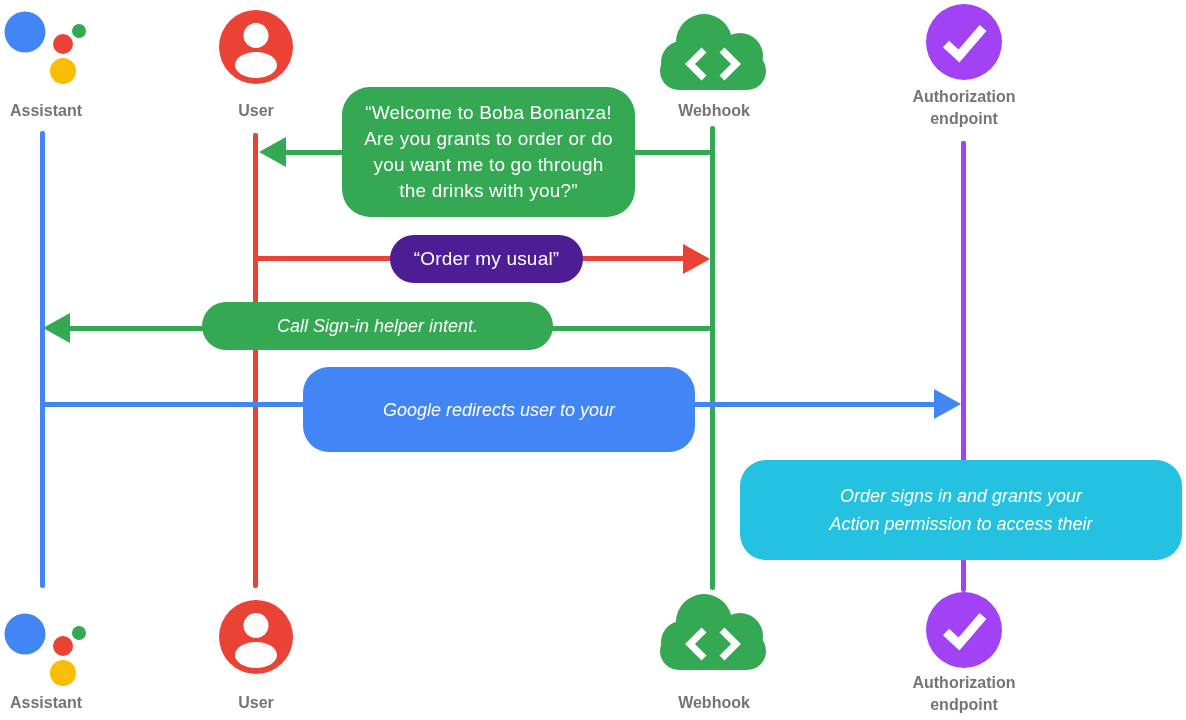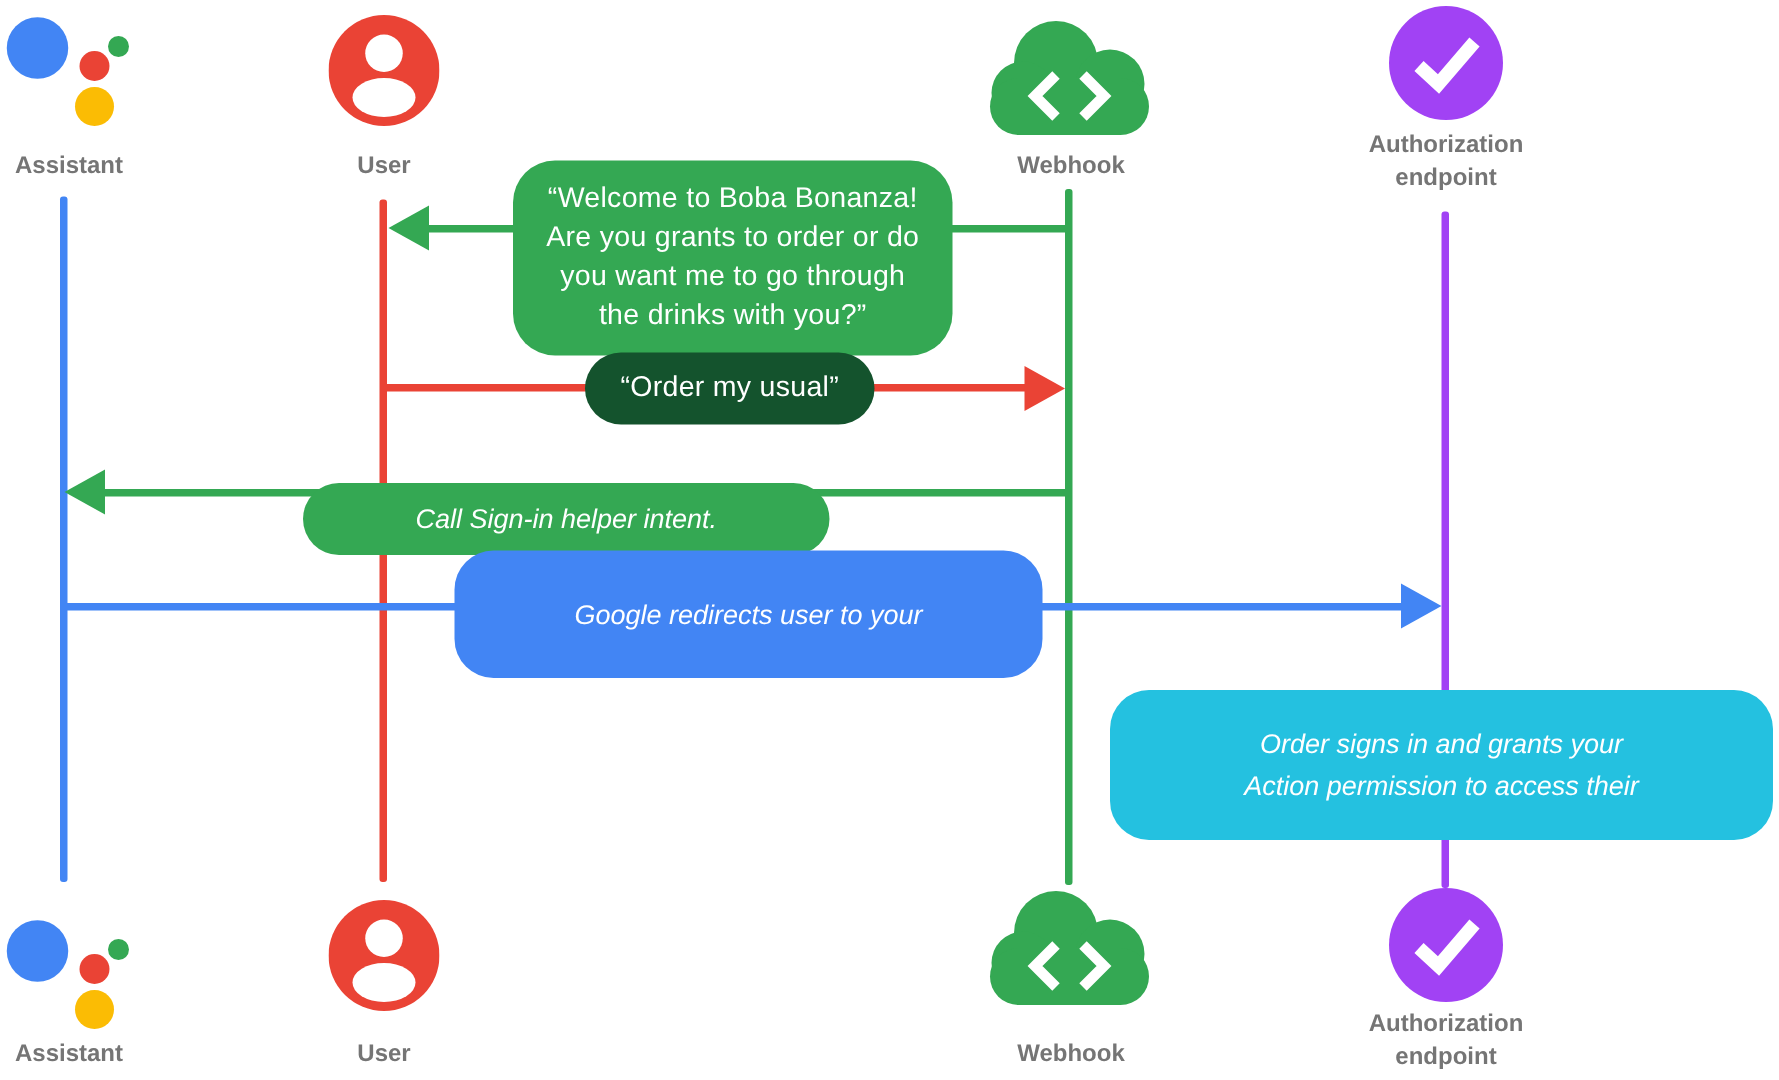--- a/index.html
+++ b/index.html
@@ -26,22 +26,22 @@
           border-top:15px solid transparent; border-bottom:15px solid transparent; }
   .head-left-green  { border-right:27px solid #34A853; }
   .head-left-green2 { border-right:27px solid #34A853; }
   .head-right-red   { border-left:27px solid #EA4335; }
   .head-right-blue  { border-left:27px solid #4285F4; }
 
   
   .bubble { position:absolute; z-index:4; color:#ffffff; display:flex;
             flex-direction:column; justify-content:center; align-items:center;
             text-align:center; }
-  .bb-green { background:#34A853;margin-top:20px; }
-  .bb-red   { background:#14532d; }
+  .bb-green { background:#34A853; }
+  .bb-red   { background:#4c1d95; }
   .bb-blue  { background:#4285F4; }
   .bb-cyan  { background:#24C1E0; }
   .speech { font-size:19px; line-height:26px; letter-spacing:0.2px; }
   .mono   { font-family:Liberation Sans, sans-serif; font-style:italic;
             font-size:18px; line-height:28px; }
 
   
   .actor-label { position:absolute; z-index:5; color:#757575; font-weight:700;
                  font-size:16px; line-height:22px; text-align:center; }
 

